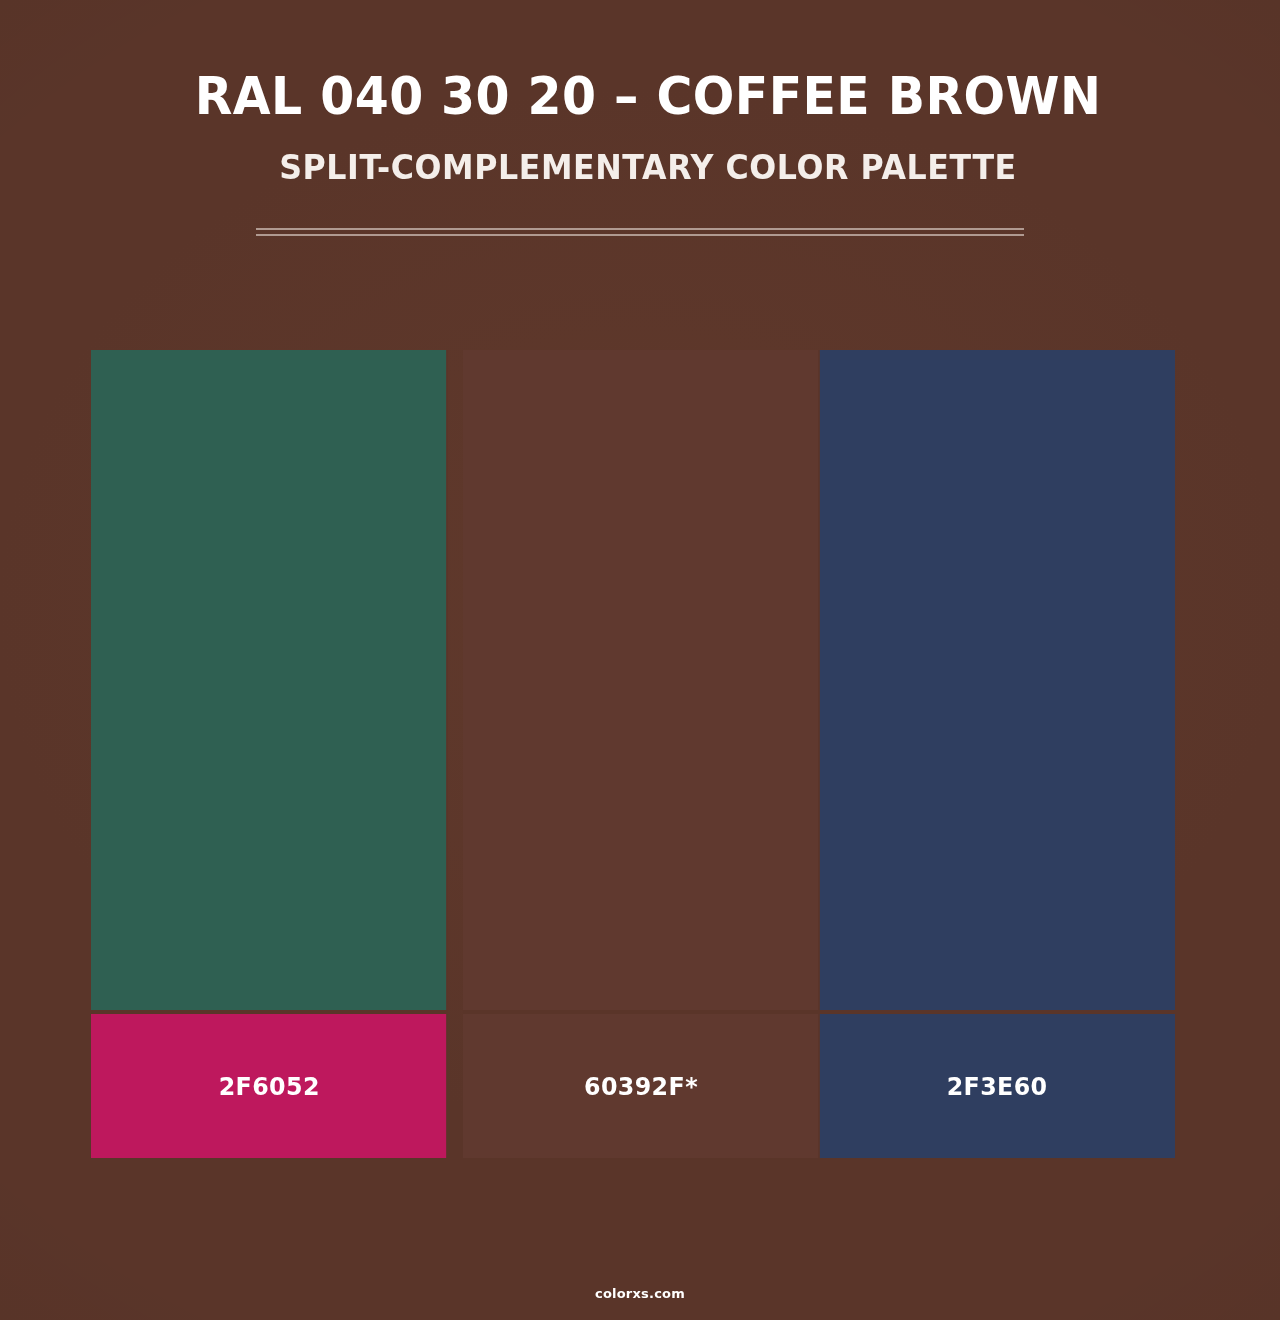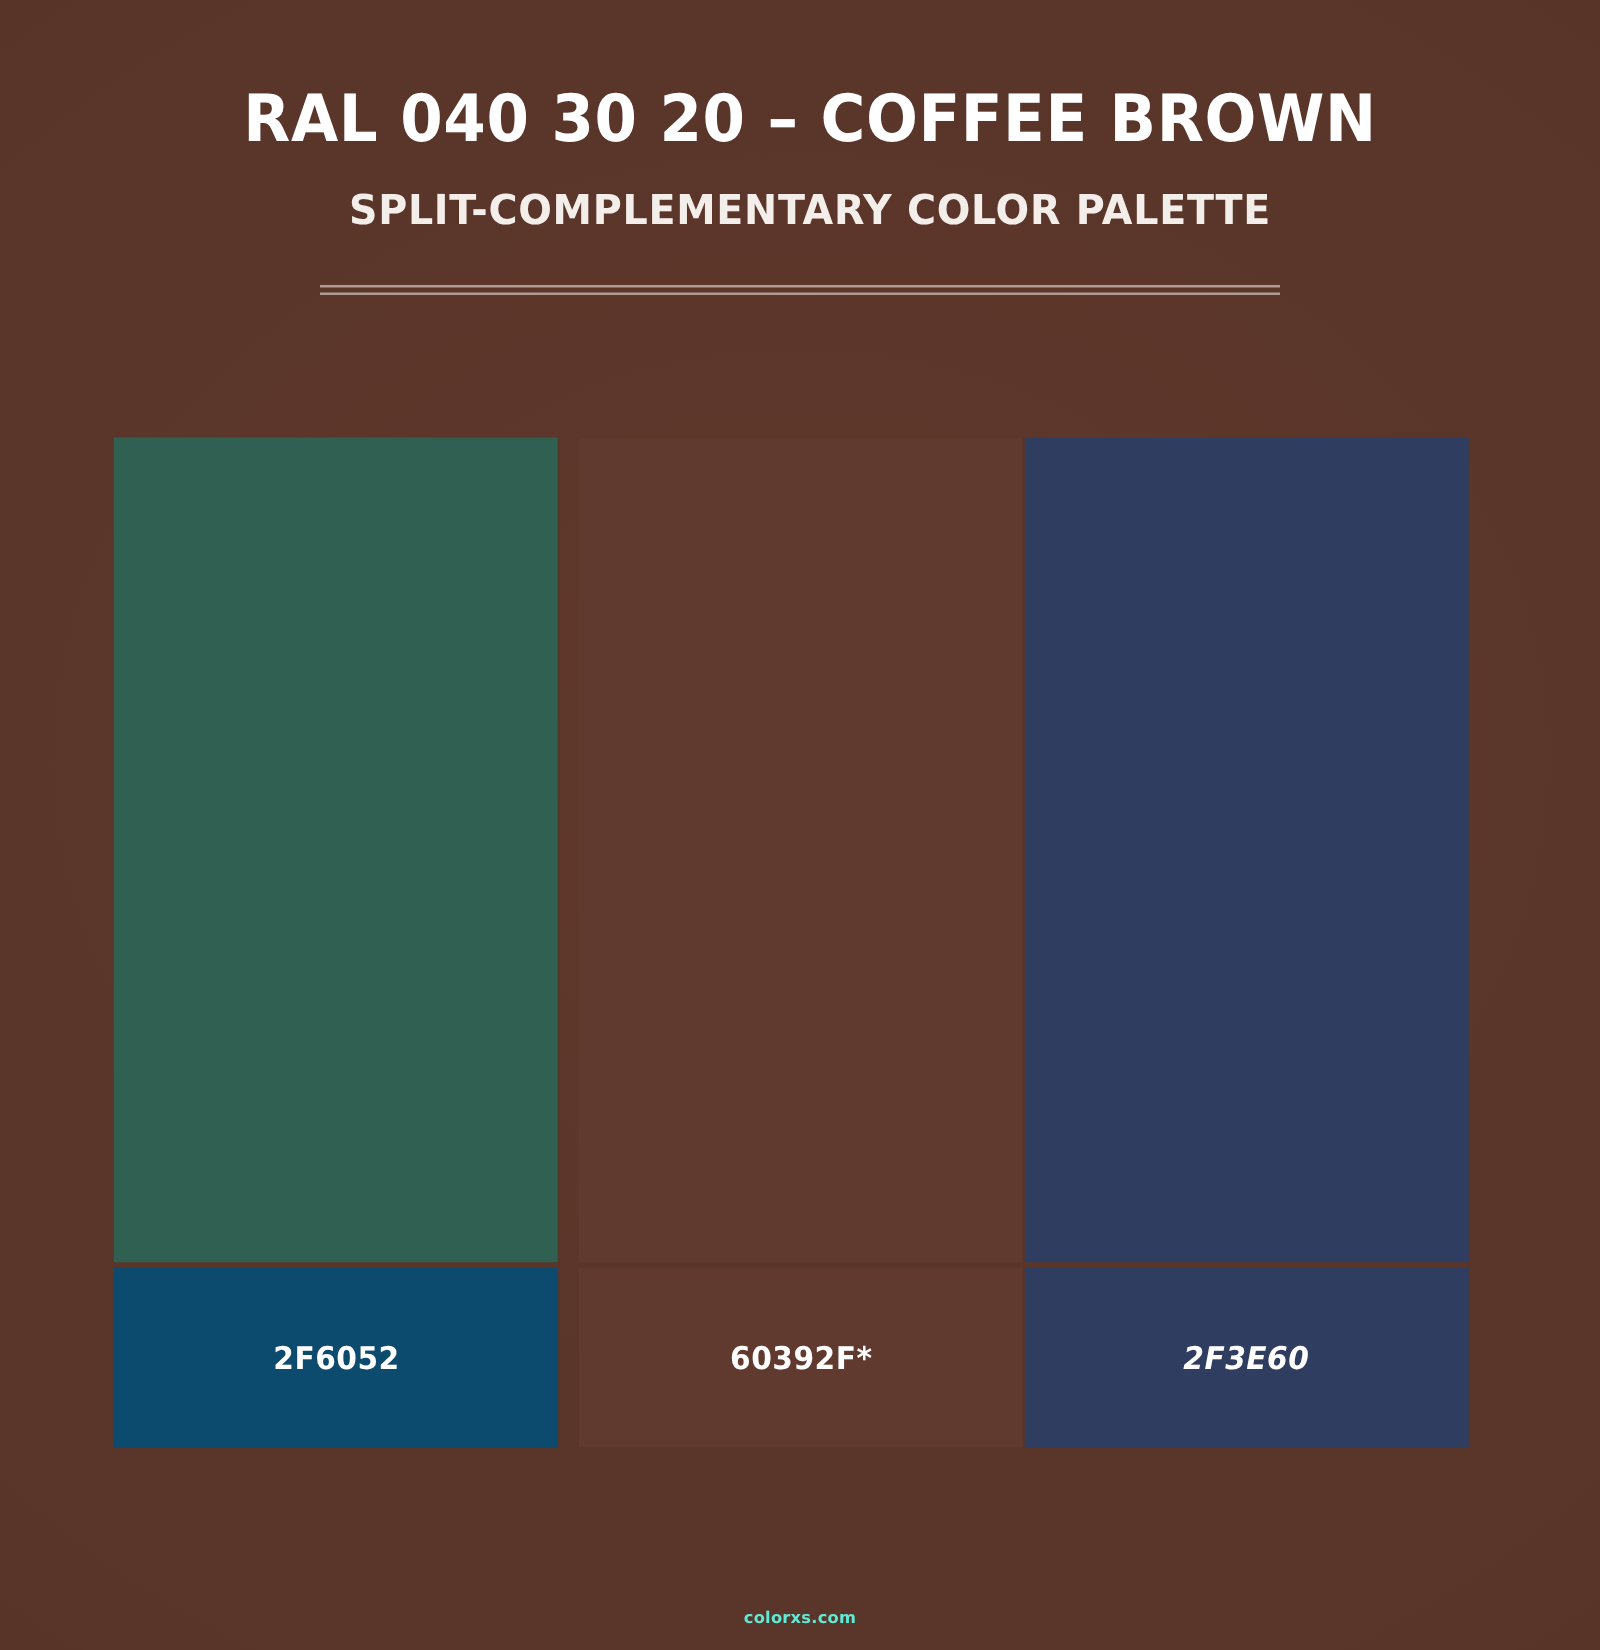--- a/index.html
+++ b/index.html
@@ -142,21 +142,21 @@
     left: 0;
     right: 0;
     top: 1283px;
     text-align: center;
   }
   .footer-text {
     font-family: "DejaVu Sans", sans-serif;
     font-weight: 700;
     font-size: 13px;
     letter-spacing: 0.2px;
-    color: #5eead4;
+    color: #ffffff;
   }
 </style>
 </head>
 <body style="background-color: rgb(90, 53, 41);">
 
 <div class="page">
 
   <div class="bg-vignette"></div>
 
   <div class="header">
@@ -167,39 +167,39 @@
   <div class="divider">
     <div class="rule top"></div>
     <div class="rule bot"></div>
   </div>
 
   <div class="palette" id="palette">
 
     <div class="swatch-col c0">
       <div class="swatch-body" style="background-color: rgb(47, 96, 82);"></div>
       <div class="swatch-gap" style="background-color: rgb(90, 53, 41);"></div>
-      <div class="swatch-label-box" style="background-color: #0c4a6e;">
+      <div class="swatch-label-box" style="background-color: #be185d;">
         <span class="swatch-label">2F6052</span>
       </div>
       <div class="col-sep"></div>
     </div>
 
     <div class="swatch-col c1">
       <div class="swatch-body" style="background-color: rgb(96, 57, 47);"></div>
       <div class="swatch-gap" style="background-color: rgb(90, 53, 41);"></div>
       <div class="swatch-label-box" style="background-color: rgb(96, 57, 47);">
         <span class="swatch-label">60392F*</span>
       </div>
       <div class="col-sep"></div>
     </div>
 
     <div class="swatch-col c2">
       <div class="swatch-body" style="background-color: rgb(47, 62, 96);"></div>
       <div class="swatch-gap" style="background-color: rgb(90, 53, 41);"></div>
-      <div class="swatch-label-box" style="background-color: rgb(47, 62, 96); font-style: italic;">
+      <div class="swatch-label-box" style="background-color: rgb(47, 62, 96);">
         <span class="swatch-label">2F3E60</span>
       </div>
     </div>
 
   </div>
 
   <div class="footer">
     <span class="footer-text">colorxs.com</span>
   </div>
 

